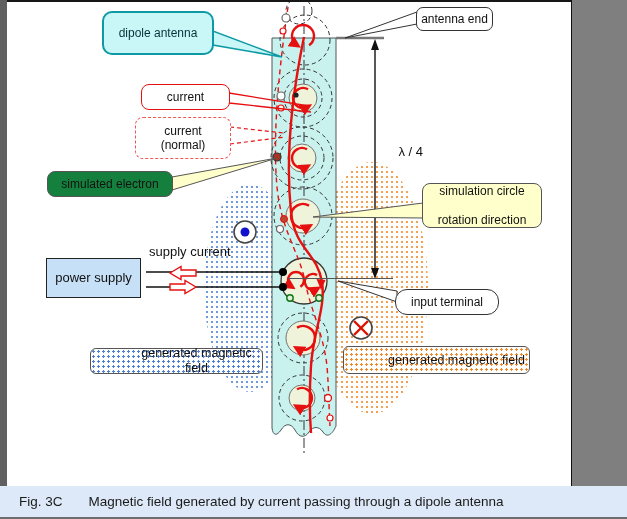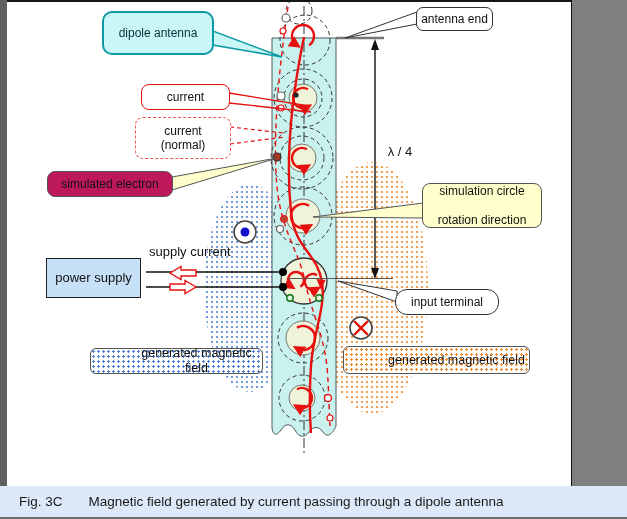--- a/index.html
+++ b/index.html
@@ -14,23 +14,23 @@
                padding-left:19px;font-size:13.5px;color:#1a1a1a;}
   .caption-bar .cap-prefix{margin-right:26px;}
   svg.art{position:absolute;left:0;top:0;}
   
   .co{position:absolute;box-sizing:border-box;display:flex;flex-direction:column;justify-content:center;
       text-align:center;font-size:12px;line-height:1.18;color:#111;}
   #co-dipole{left:102px;top:11px;width:112px;height:44px;background:#c9f6f6;border:2px solid #0d9aa5;border-radius:10px;color:#03333a;}
   #co-antenna-end{left:416px;top:7px;width:77px;height:24px;background:#fff;border:1.5px solid #333;border-radius:7px;}
   #co-current{left:141px;top:84px;width:89px;height:26px;background:#fff;border:1.5px solid #e61010;border-radius:8px;}
   #co-current-normal{left:135px;top:117px;width:96px;height:42px;background:#fff;border:1.5px dashed #ee5555;border-radius:8px;}
-  #co-sim-electron{left:47px;top:171px;width:126px;height:26px;background:#be185d;border:1.5px solid #555;border-radius:8px;}
+  #co-sim-electron{left:47px;top:171px;width:126px;height:26px;background:#15803d;border:1.5px solid #555;border-radius:8px;}
   #co-sim-circle{left:422px;top:183px;width:120px;height:45px;background:#ffffcc;border:1.5px solid #555;border-radius:8px;justify-content:space-between;}
-  #lbl-lambda{left:377px;top:144px;width:46px;height:16px;font-size:13px;text-align:center;justify-content:flex-start;}
+  #lbl-lambda{left:377px;top:144px;width:46px;height:16px;font-size:13px;text-align:right;justify-content:flex-start;}
   #lbl-supply-current{left:149px;top:244px;width:120px;height:16px;font-size:13px;text-align:left;}
   #co-power-supply{left:46px;top:258px;width:95px;height:40px;background:#c6e0f7;border:1.5px solid #222;font-size:13px;}
   #co-input-terminal{left:395px;top:289px;width:104px;height:26px;background:#fff;border:1.5px solid #333;border-radius:12px;}
   .gen-box{border:1.5px solid #555;border-radius:6px;font-size:12.5px;background-color:#fff;padding-left:40px;}
   #co-gen-left{left:90px;top:348px;width:173px;height:26px;
                background-image:radial-gradient(#4d7fd4 1px, rgba(0,0,0,0) 1.2px);background-size:5px 5px;}
   #co-gen-right{left:343px;top:346px;width:187px;height:28px;
                background-image:radial-gradient(#ef8a2a 1px, rgba(0,0,0,0) 1.2px);background-size:5px 5px;}
 </style>
 </head>

